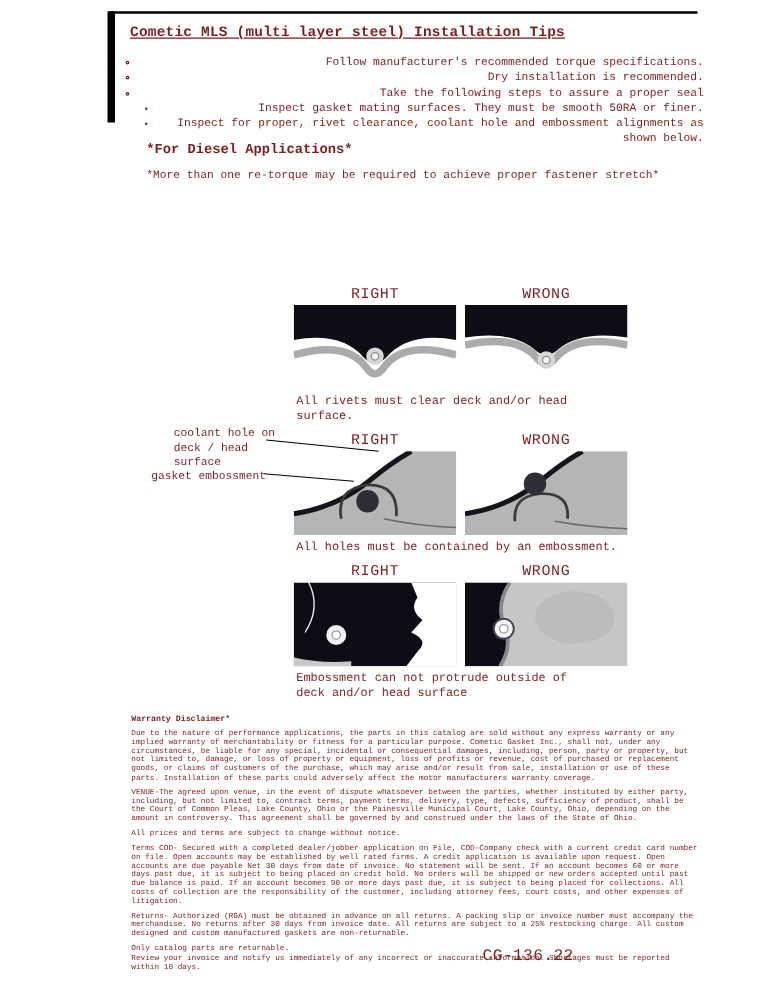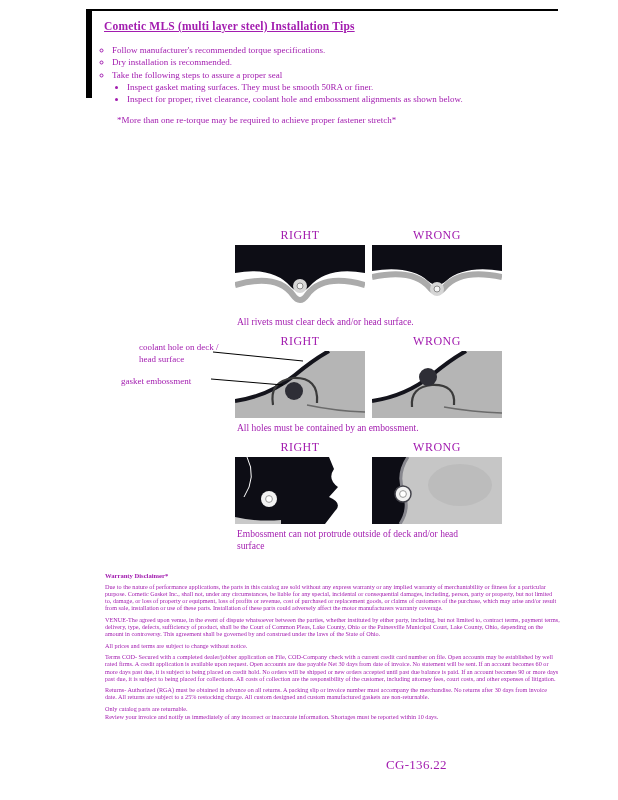--- a/index.html
+++ b/index.html
@@ -1,31 +1,31 @@
 <!DOCTYPE html>
 <html><head>
 <meta charset="utf-8">
 <style>
   html,body { margin:0; padding:0; background:#ffffff; }
   .page {
     position:relative; width:618px; height:800px; background:#ffffff;
-    font-family:Liberation Serif, serif; color:#a21caf; overflow:hidden;
+    font-family:Liberation Mono, monospace; color:#7f1d1d; overflow:hidden;
   }
   .border-top { position:absolute; left:88px; top:9px; width:470px; height:2px; background:#000; }
   .border-left { position:absolute; left:86px; top:9px; width:6px; height:89px; background:#000; }
 
   .doc-title {
     position:absolute; left:104px; top:20px; margin:0;
     font-size:11.5px; font-weight:bold; text-decoration:underline; letter-spacing:0.2px;
   }
 
   .tips { position:absolute; left:98px; top:44px; width:465px; font-size:9px; }
   .tips-list { margin:0; padding-left:14px; list-style-type:circle; }
   .tips-sublist { margin:0; padding-left:29px; list-style-type:disc; }
-  .tips li { line-height:12.3px; }
+  .tips li { line-height:12.3px;text-align:right; }
 
   .diesel { position:absolute; left:117px; top:114px; width:445px; font-size:9px; line-height:12.3px; }
   .diesel h2 { margin:0 0 8px 0; font-size:11px; font-weight:bold; }
   .diesel p { margin:0 0 10px 0; }
   .diesel .note { margin:0; }
 
   .diagrams { position:absolute; left:235px; top:228px; width:267px; }
   .diag-row { margin-bottom:6px; }
   .diag-labels { display:flex; gap:7px; margin-bottom:2px;justify-content:space-between; }
   .diag-labels span { width:130px; text-align:center; font-size:12px; letter-spacing:0.5px; }
@@ -63,20 +63,21 @@
       <li>Dry installation is recommended.</li>
       <li>Take the following steps to assure a proper seal</li>
     </ul>
     <ul class="tips-sublist">
       <li>Inspect gasket mating surfaces.  They must be smooth 50RA or finer.</li>
       <li>Inspect for proper, rivet clearance, coolant hole and embossment alignments as shown below.</li>
     </ul>
   </div>
 
   <div class="diesel">
+    <h2>*For Diesel Applications*</h2>
     <p class="note">*More than one re-torque may be required to achieve proper fastener stretch*</p>
   </div>
 
   <div class="diagrams">
 
     <div class="diag-row">
       <div class="diag-labels">
         <span>RIGHT</span>
         <span>WRONG</span>
       </div>

